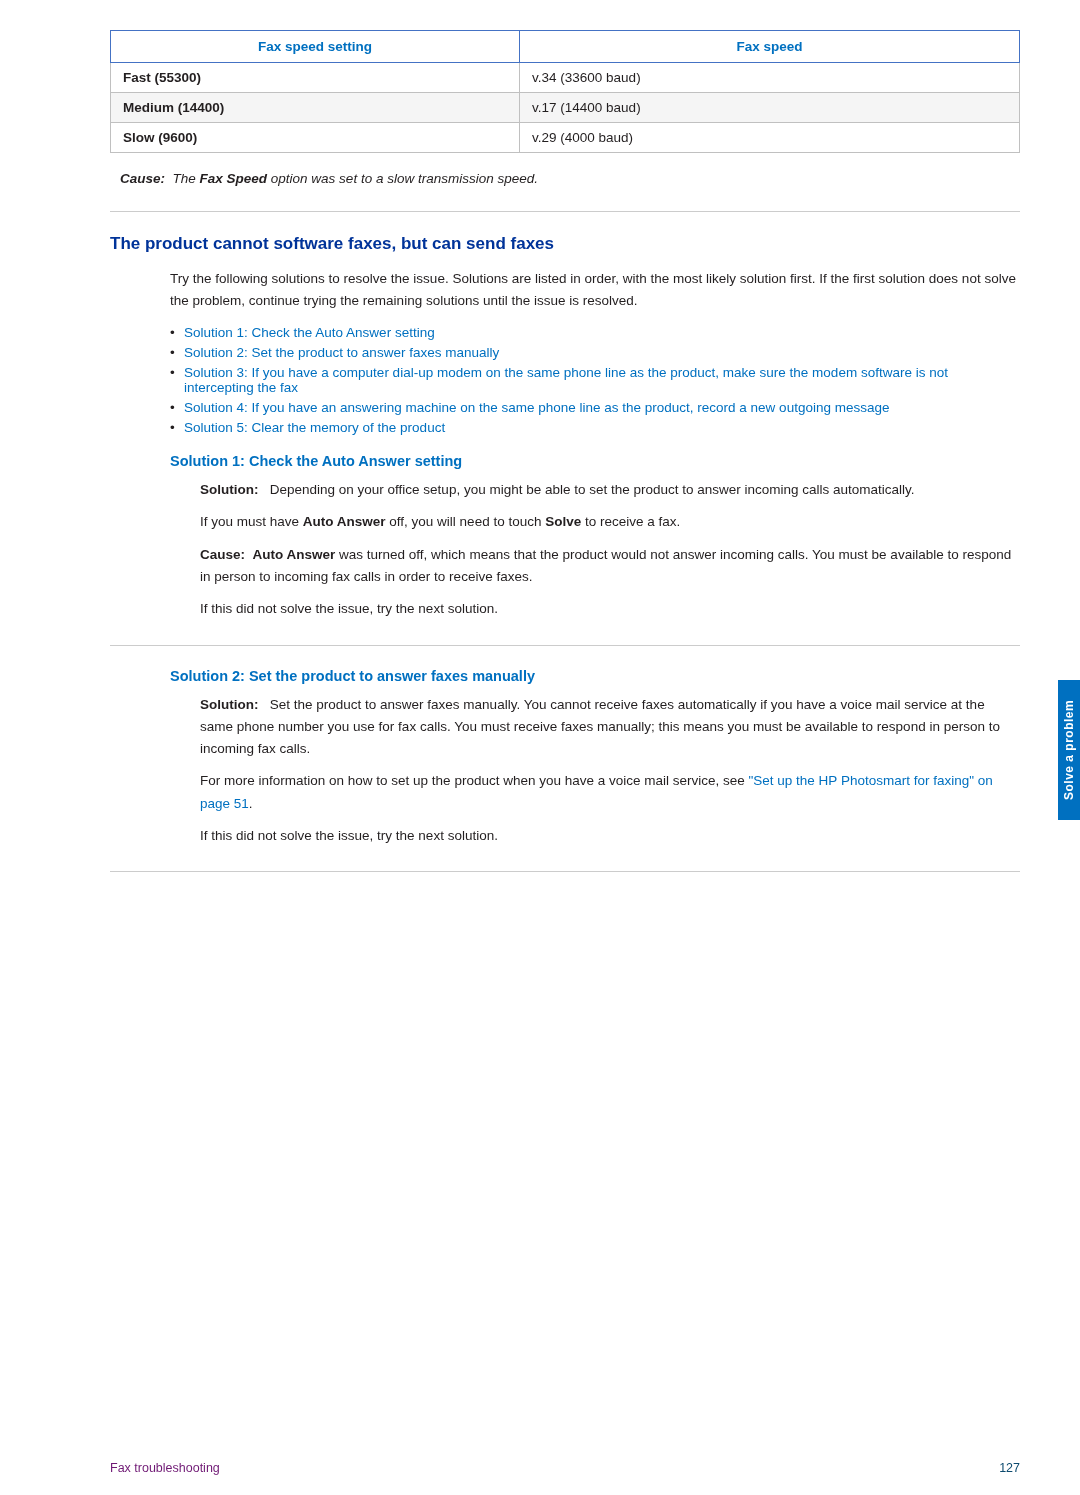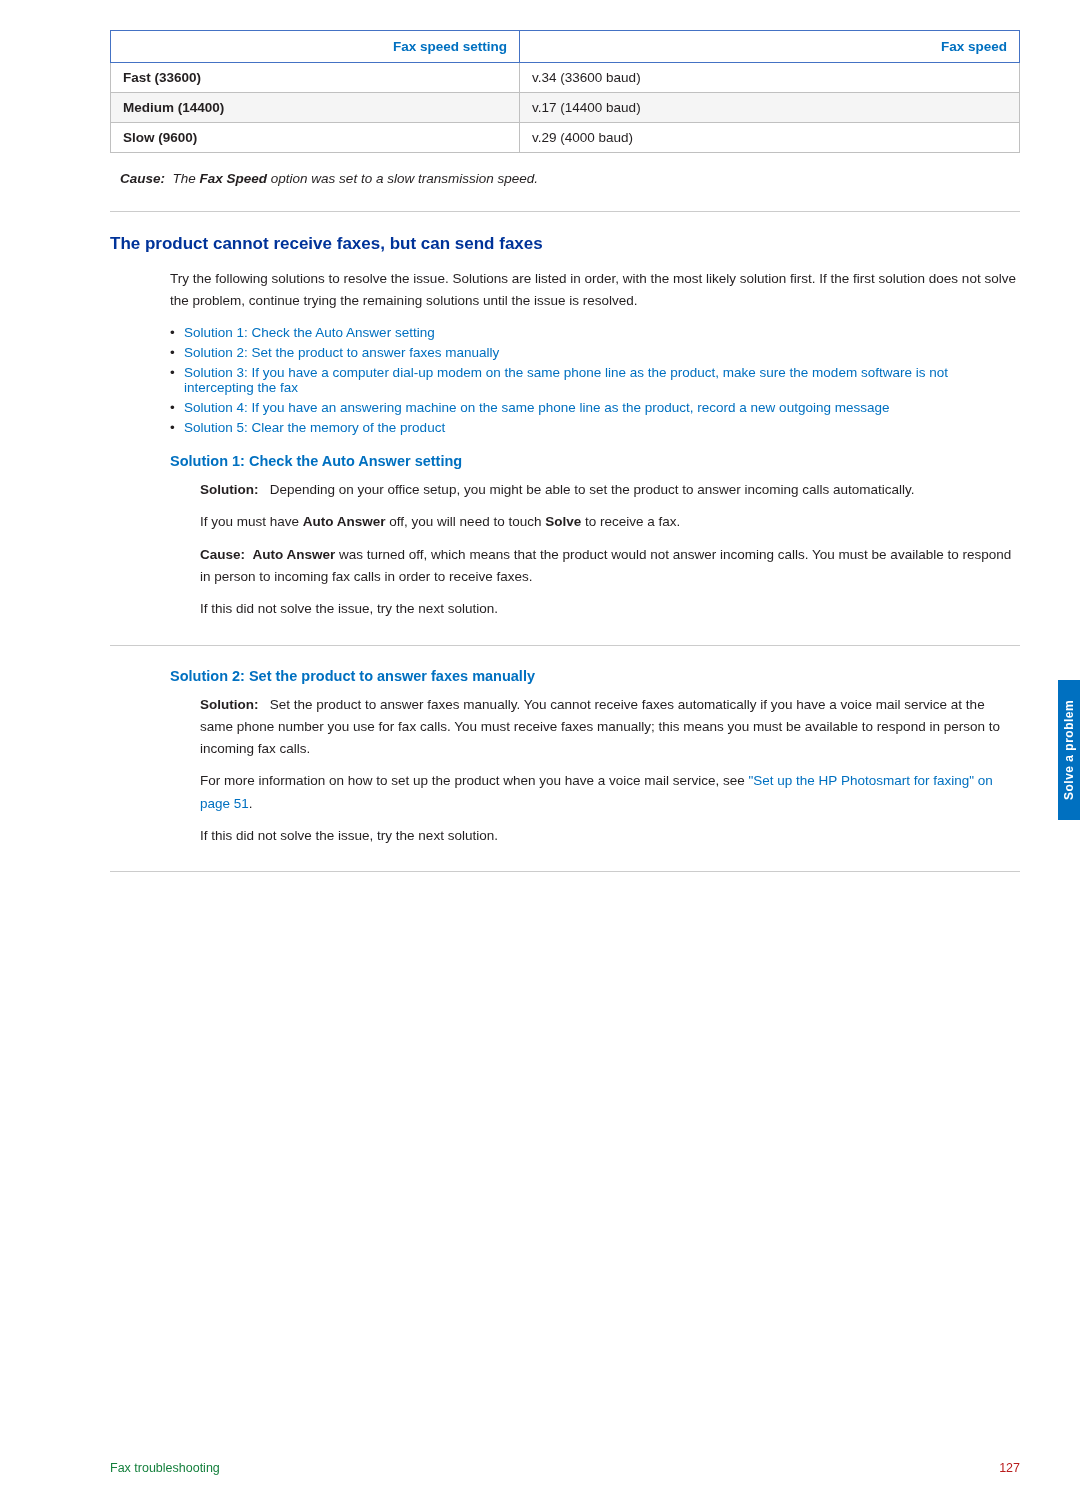--- a/index.html
+++ b/index.html
@@ -38,21 +38,21 @@
       margin-bottom: 18px;
     }
 
     .fax-table th {
       background: #ffffff;
       color: #0070c0;
       font-weight: bold;
       font-size: 13.5px;
       padding: 8px 12px;
       border: 1px solid #4472c4;
-      text-align: right;
+      text-align: center;
       margin-left: 15px;
     }
 
     .fax-table td {
       padding: 7px 12px;
       border: 1px solid #c0c0c0;
       font-size: 13.5px;
     }
 
     .fax-table tr:nth-child(odd) td {
@@ -189,65 +189,65 @@
       left: 110px;
       right: 60px;
       display: flex;
       justify-content: space-between;
       align-items: center;
       font-size: 12.5px;
       color: #555555;
     }
 
     .page-footer .footer-left {
-      color: #15803d;
+      color: #701a75;
       font-size: 12.5px;
     }
 
     .page-footer .footer-right {
-      color: #b91c1c;
+      color: #0c4a6e;
       font-size: 12.5px;
     }
   </style>
 </head>
 <body>
 
 <div class="page-container">
   <div class="main-content">
 
     <table class="fax-table">
       <thead>
         <tr>
           <th>Fax speed setting</th>
           <th>Fax speed</th>
         </tr>
       </thead>
       <tbody>
         <tr>
-          <td class="col-setting">Fast (33600)</td>
+          <td class="col-setting">Fast (55300)</td>
           <td>v.34 (33600 baud)</td>
         </tr>
         <tr>
           <td class="col-setting">Medium (14400)</td>
           <td>v.17 (14400 baud)</td>
         </tr>
         <tr>
           <td class="col-setting">Slow (9600)</td>
           <td>v.29 (4000 baud)</td>
         </tr>
       </tbody>
     </table>
 
     <p class="cause-line">
       <span class="bold">Cause:</span>&nbsp;&nbsp;The <span class="bold">Fax Speed</span> <span> option was set to a slow transmission speed.</span>
     </p>
 
     <hr class="section-divider">
 
-    <h2 class="section-heading">The product cannot receive faxes, but can send faxes</h2>
+    <h2 class="section-heading">The product cannot software faxes, but can send faxes</h2>
 
     <p class="intro-text">Try the following solutions to resolve the issue. Solutions are listed in order, with the most likely solution first. If the first solution does not solve the problem, continue trying the remaining solutions until the issue is resolved.</p>
 
     <ul class="solution-list">
       <li>
         <a href="#">Solution 1: Check the Auto Answer setting</a>
       </li>
       <li>
         <a href="#">Solution 2: Set the product to answer faxes manually</a>
       </li>

